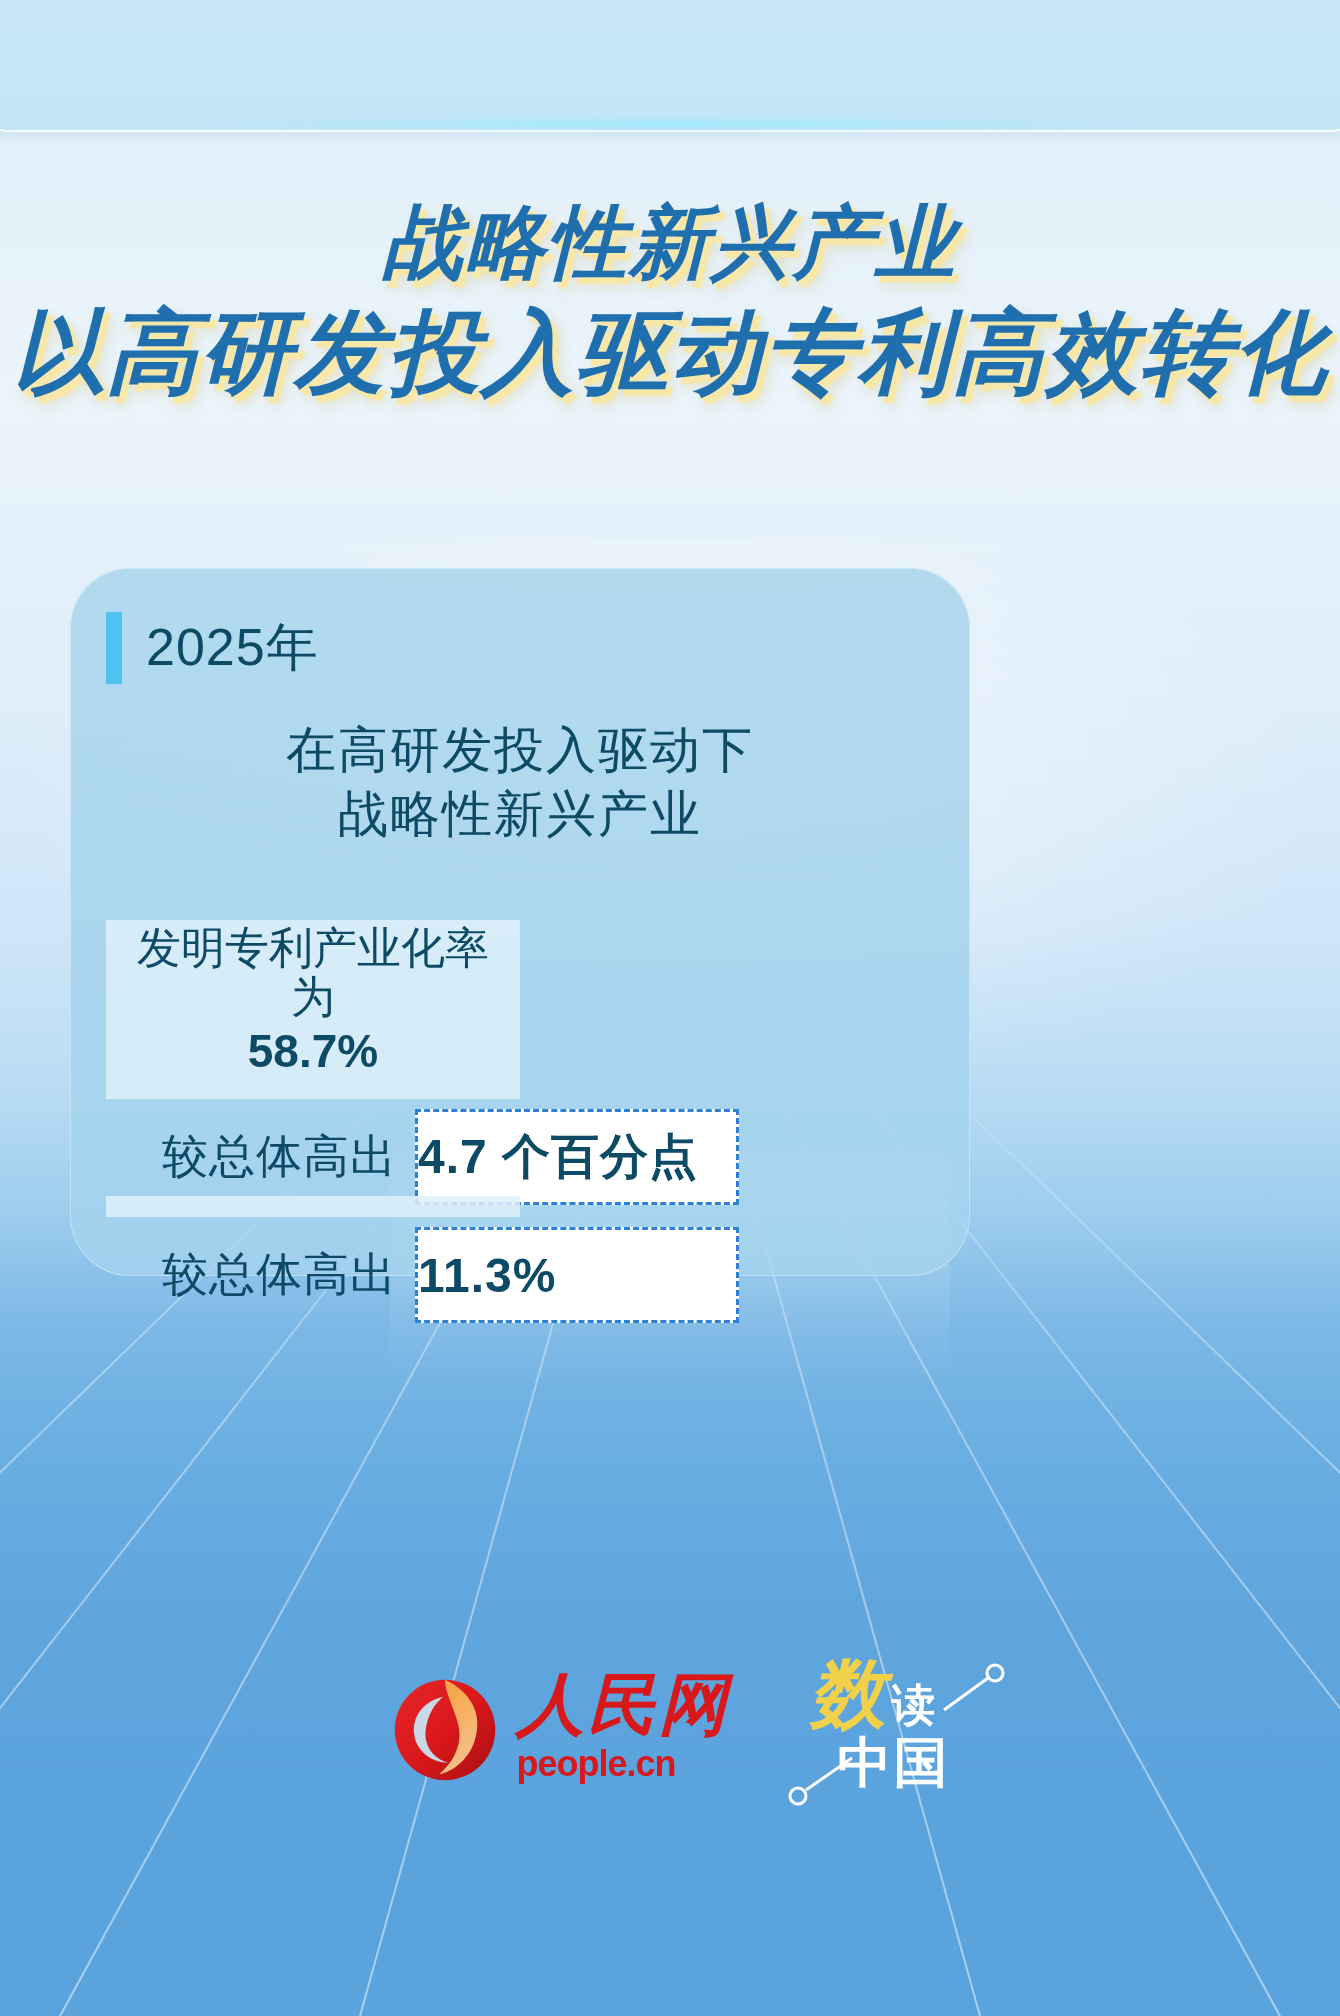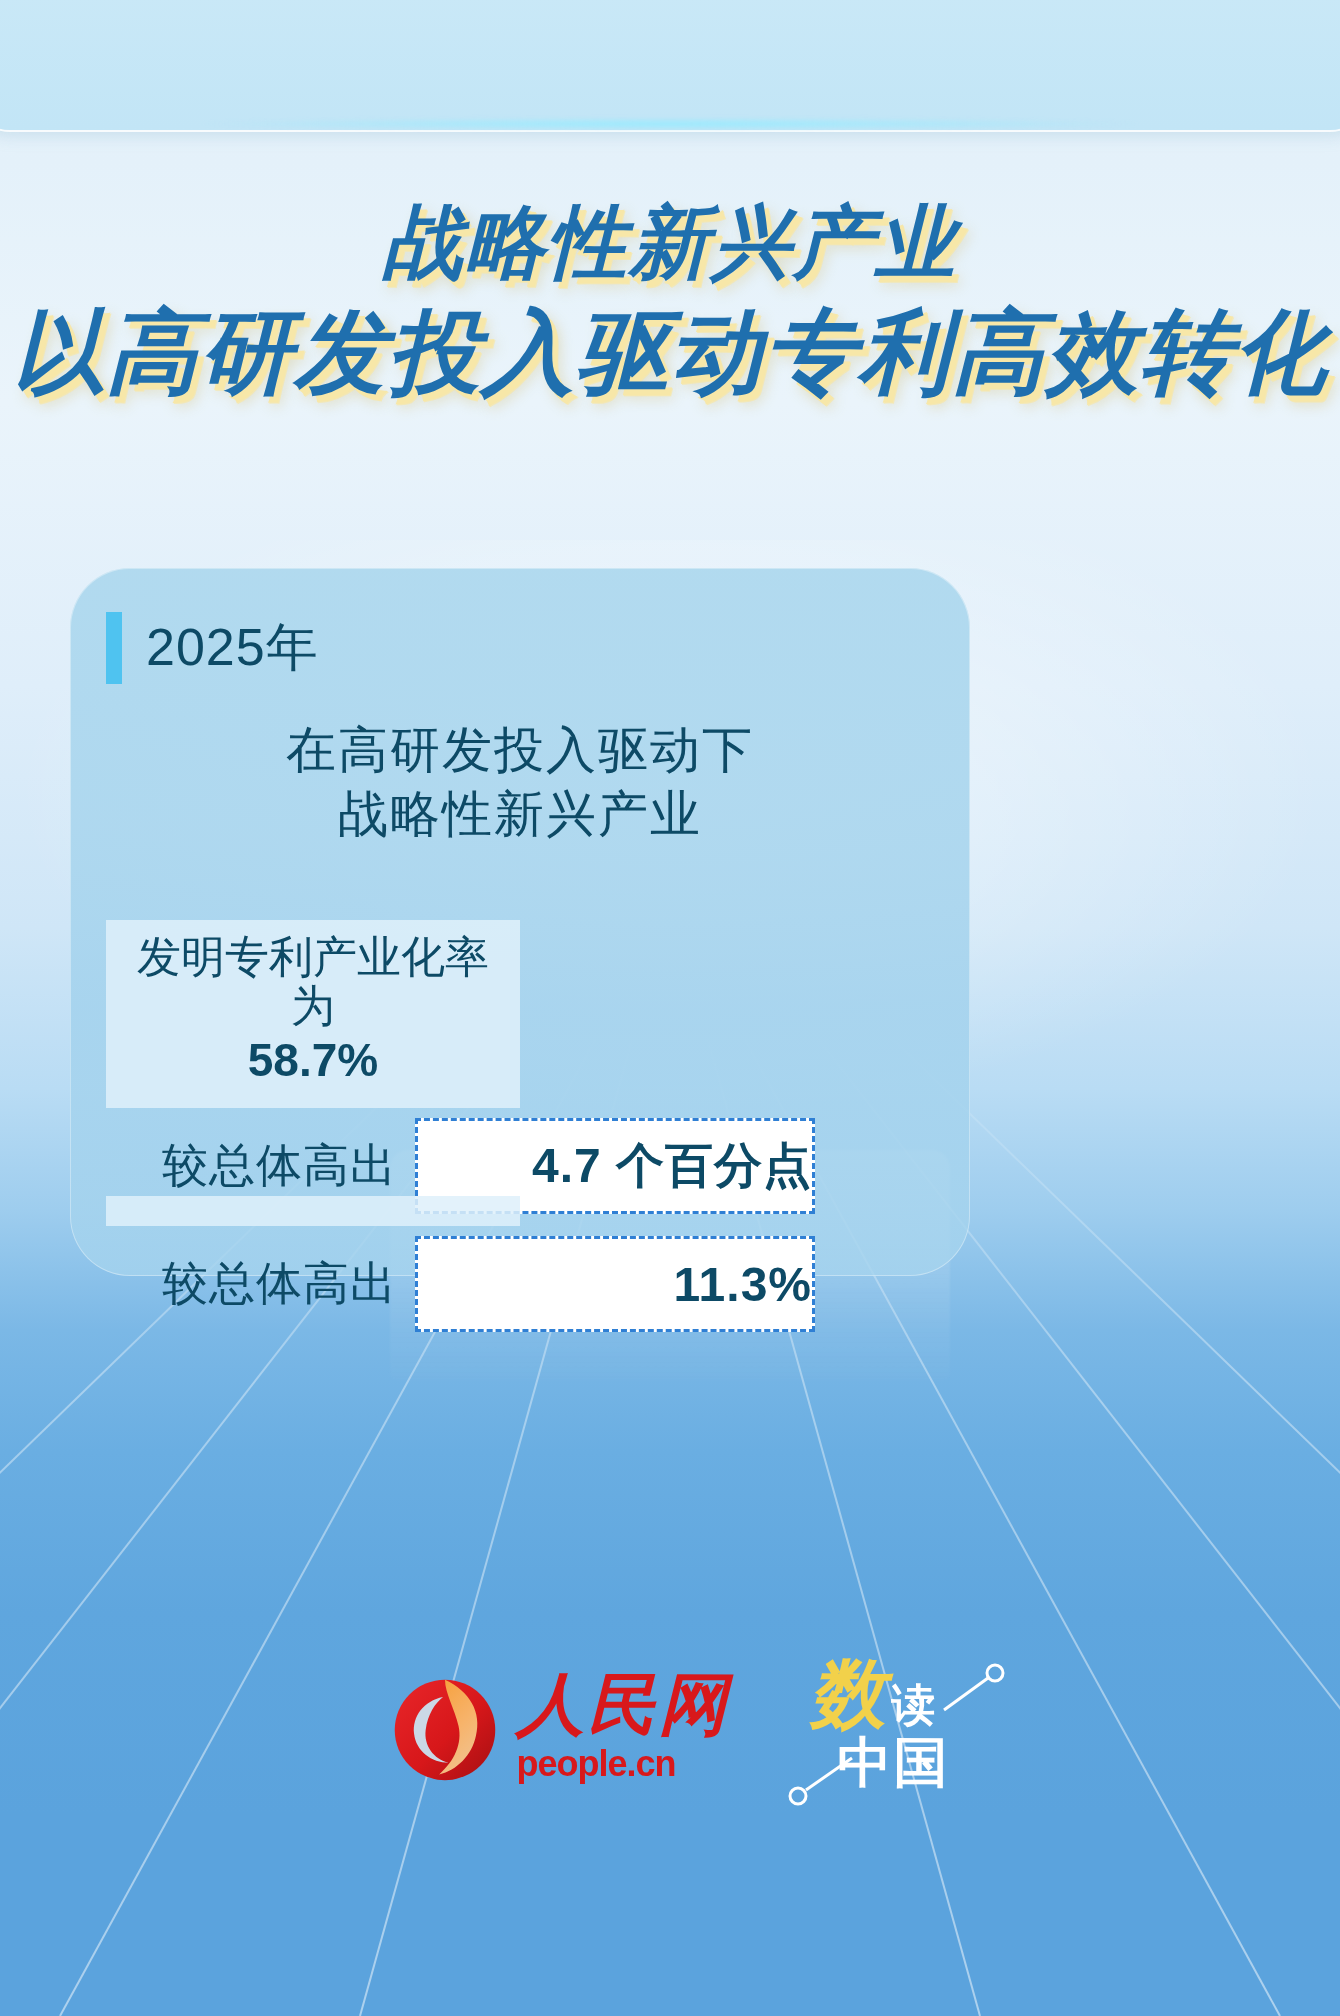--- a/index.html
+++ b/index.html
@@ -157,21 +157,21 @@
   }
 
   
   .metric { position: absolute; left: 0; width: 900px; }
   .metric.m1 { top: 352px; }
   .metric.m2 { top: 628px; }
 
   .metric-box {
     margin-left: 36px;
     width: 414px;
-    padding: 12px 10px 18px 10px;
+    padding: 3px 10px 18px 10px;
     background: rgba(222,240,250,0.86);
     box-sizing: border-box;
     text-align: center;
     color: #0d4a66;
   }
   .metric-label {
     font-size: 44px;
     line-height: 1.12;
     letter-spacing: 0px;
   }
@@ -190,27 +190,27 @@
     padding-left: 92px;
     gap: 18px;
   }
   .compare-label {
     font-size: 46px;
     color: #0d4a66;
     letter-spacing: 1px;
     white-space: nowrap;
   }
   .compare-chip {
-    width: 400px;
+    width: 324px;
     height: 96px;
     background: #ffffff;
     border: 3px dashed #2f7fd4;
     display: flex;
     align-items: center;
-    justify-content: flex-end;
+    justify-content: flex-start;
     box-sizing: border-box;
   }
   .compare-chip span {
     font-size: 48px;
     font-weight: 700;
     color: #0d4a66;
     letter-spacing: 1px;
   }
 
   

